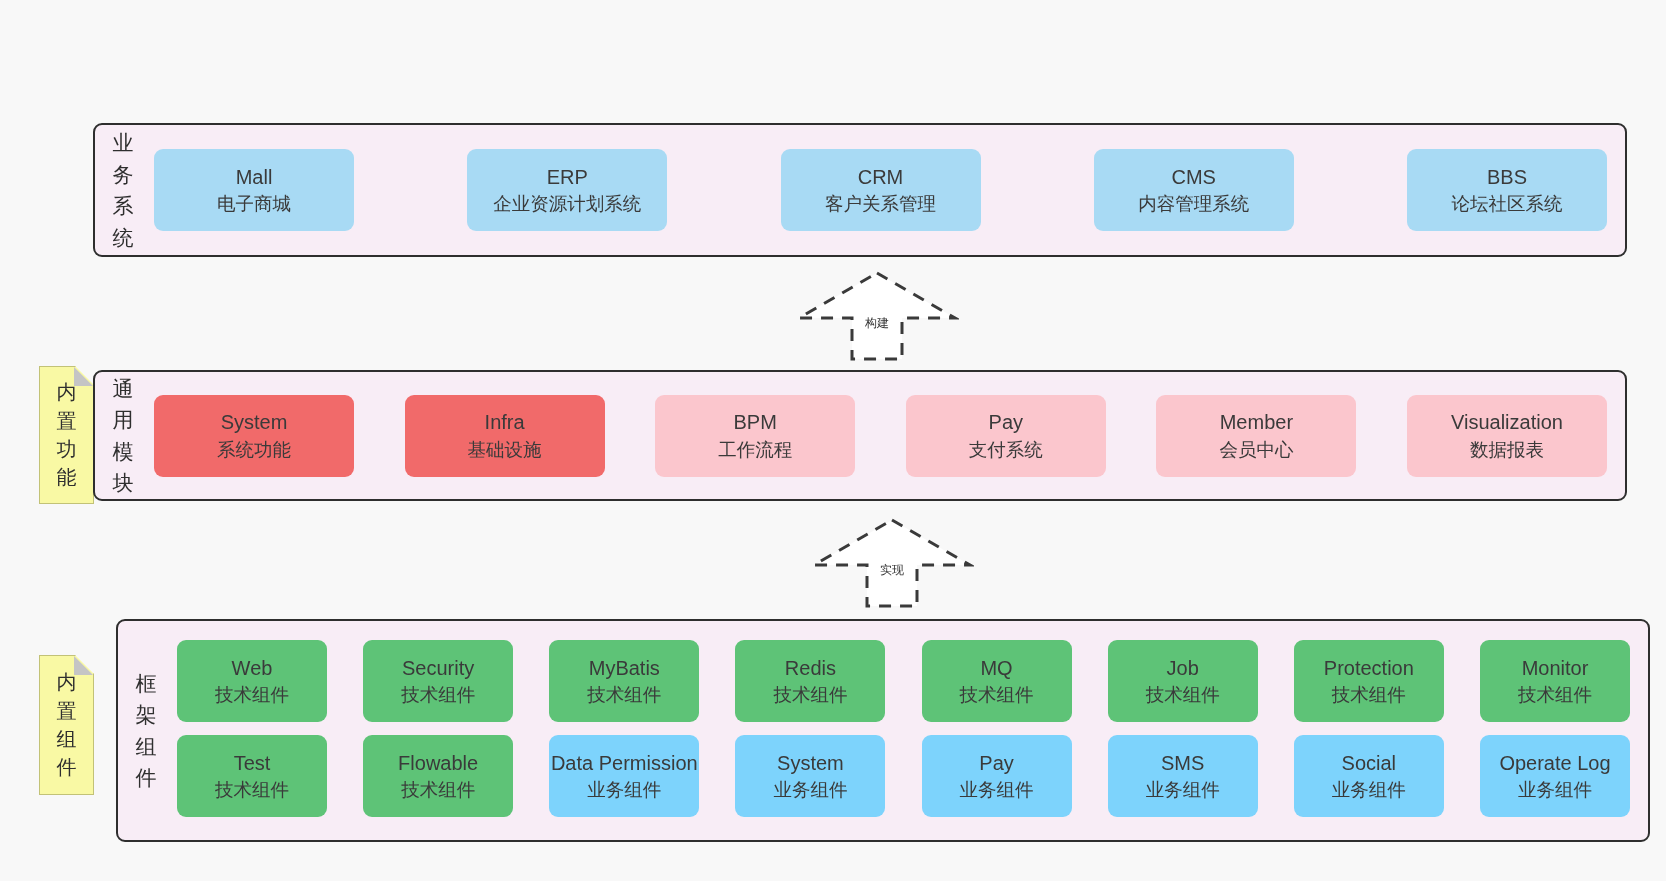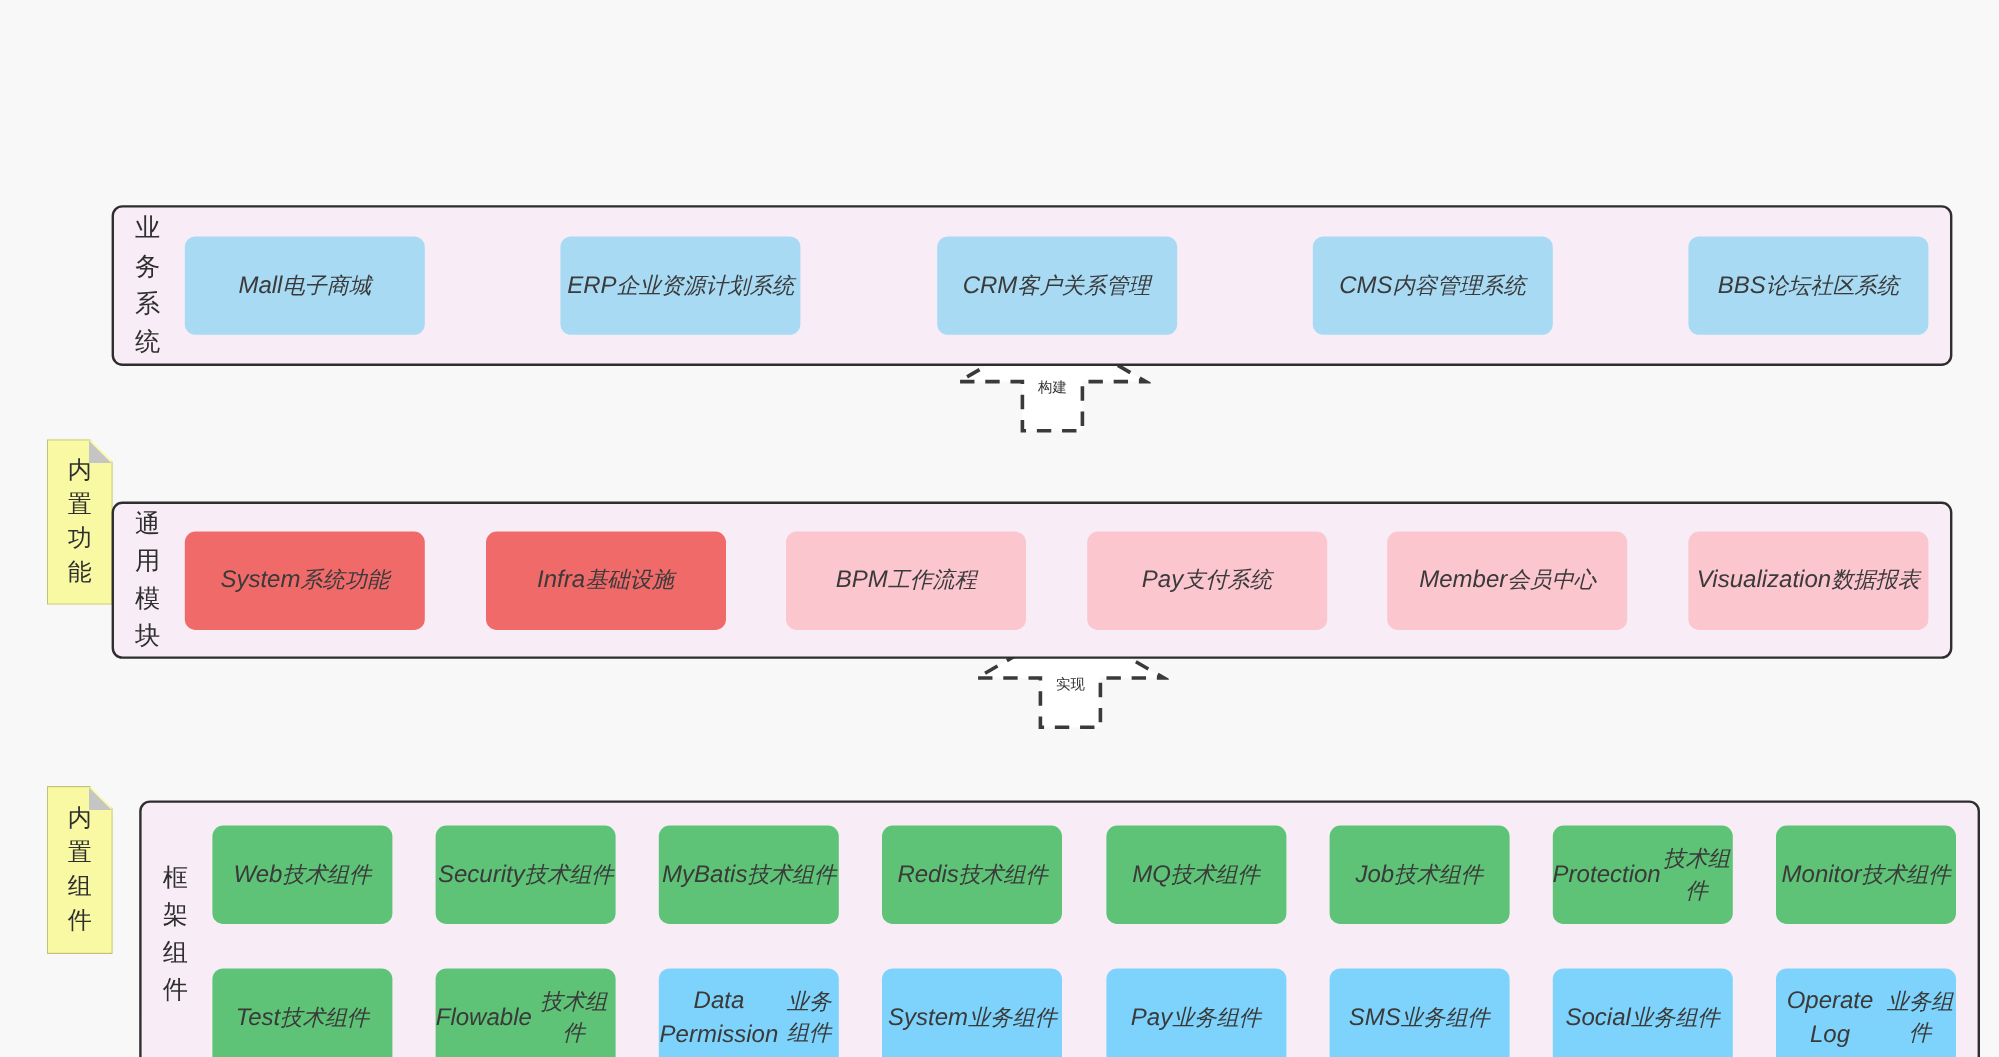--- a/index.html
+++ b/index.html
@@ -5,47 +5,47 @@
   html,body{margin:0;padding:0;}
   body{
     width:1666px;height:881px;position:relative;overflow:hidden;
     background:#f8f8f8;
     font-family:"Liberation Sans","DejaVu Sans",sans-serif;
     color:#3a3a3a;
   }
   .layer-wrap{position:absolute;}
   .container{
     position:relative;z-index:1;width:100%;height:100%;box-sizing:border-box;
-    background:#f8edf6;border:2px solid #2e2e2e;border-radius:9px;margin-top:48px;
+    background:#f8edf6;border:2px solid #2e2e2e;border-radius:9px;
   }
   .vtext{width:1.15em;text-align:center;word-break:break-all;}
   .layer-label{
     position:absolute;left:16px;top:50%;transform:translateY(-50%);
     font-size:21px;line-height:1.5;color:#2f2f2f;
   }
   .boxrow{
     margin:0 18px 0 59px;display:flex;justify-content:space-between;align-items:center;
   }
   .box{
     box-sizing:border-box;border-radius:9px;
-    display:flex;flex-direction:row;align-items:center;justify-content:center;
-    text-align:center;line-height:1.42;font-style:italic;
+    display:flex;flex-direction:column;align-items:center;justify-content:center;
+    text-align:center;line-height:1.42;
   }
   .box-lg{width:200px;height:82px;}
   .box-sm{width:150px;height:82px;}
   .box-title{font-size:20px;}
   .box-sub{font-size:18.5px;}
   .v-blue{background:#a8daf4;}
   .v-red{background:#f16a6a;}
   .v-pink{background:#fbc6cd;}
   .v-green{background:#5ec377;}
   .v-green-light{background:#7dd3fc;}
   .row-center{height:100%;align-items:center;display:flex;}
   .row-center .boxrow{flex:1;}
-  .comp-rows{padding-top:19px;display:flex;flex-direction:column;gap:37px;}
+  .comp-rows{padding-top:19px;display:flex;flex-direction:column;gap:13px;}
   .sticky{
     position:absolute;z-index:0;left:-54px;width:55px;box-sizing:border-box;
     background:#f9f9a4;border:1px solid #c2c277;
     clip-path:polygon(0 0,calc(100% - 19px) 0,100% 19px,100% 100%,0 100%);
     display:flex;align-items:center;justify-content:center;
     font-size:20px;line-height:1.42;color:#2f2f2f;
   }
   .sticky .fold{
     position:absolute;top:0;right:0;width:19px;height:19px;background:#c5c5c5;
     clip-path:polygon(0 0,100% 100%,0 100%);

